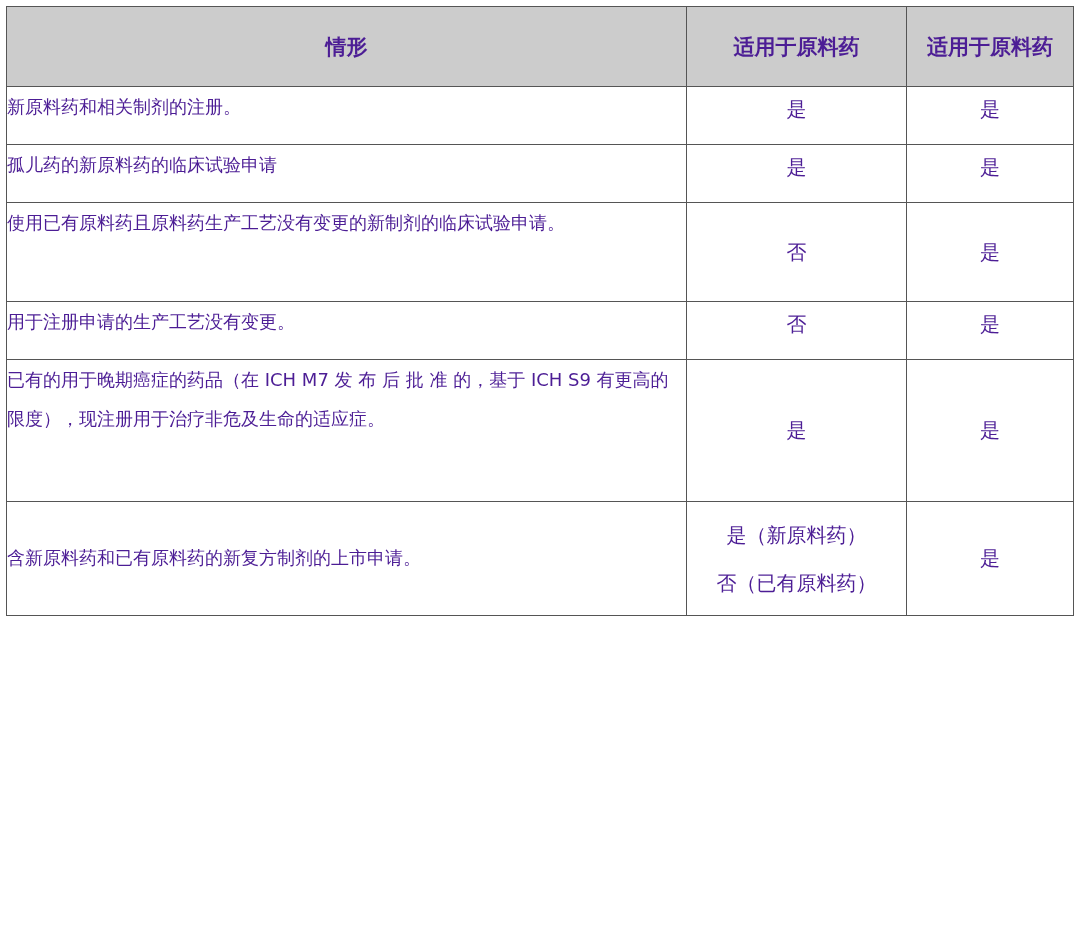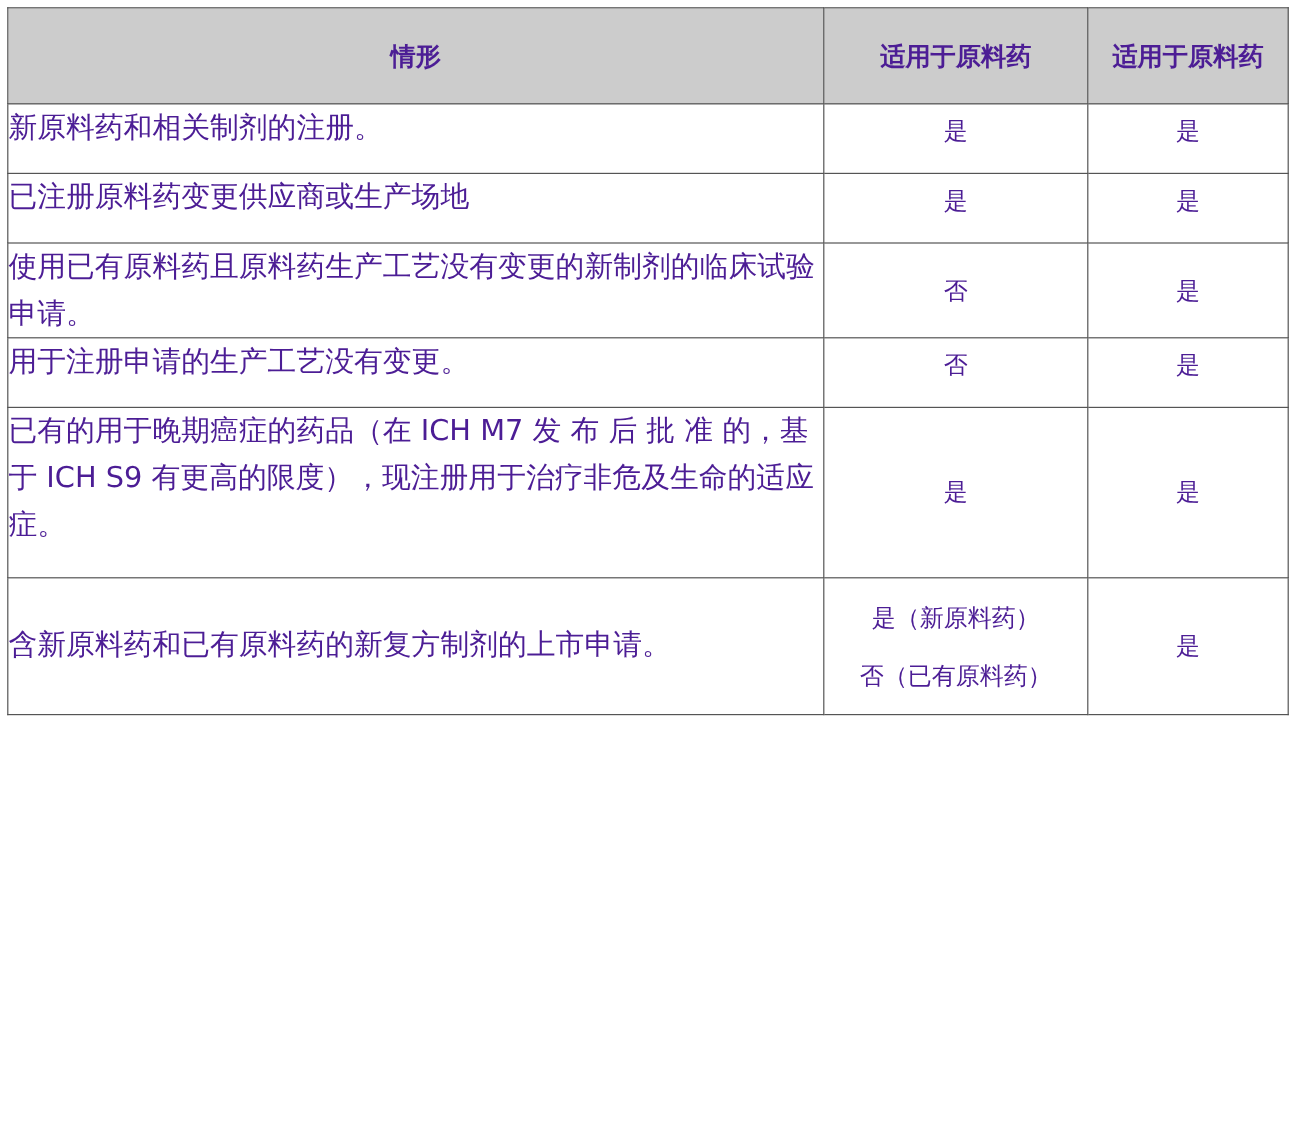--- a/index.html
+++ b/index.html
@@ -19,21 +19,21 @@
   }
   th {
     background: #cccccc;
     font-weight: bold;
     font-size: 21px;
     height: 79px;
     text-align: center;
     vertical-align: middle;
   }
   td.cond {
-    font-size: 24px;
+    font-size: 18px;
     line-height: 39px;
     padding: 3px 10px 14px 10px;
     vertical-align: top;
     text-align: left;
   }
   td.val {
     font-size: 20px;
     text-align: center;
     vertical-align: middle;
   }
@@ -56,25 +56,25 @@
       <th>适用于原料药</th>
     </tr>
   </thead>
   <tbody>
     <tr style="height:58px">
       <td class="cond">新原料药和相关制剂的注册。</td>
       <td class="val top">是</td>
       <td class="val top">是</td>
     </tr>
     <tr style="height:58px">
-      <td class="cond">已注册原料药变更供应商或生产场地</td>
+      <td class="cond">孤儿药的新原料药的临床试验申请</td>
       <td class="val top">是</td>
       <td class="val top">是</td>
     </tr>
-    <tr style="height:74px">
+    <tr style="height:99px">
       <td class="cond">使用已有原料药且原料药生产工艺没有变更的新制剂的临床试验申请。</td>
       <td class="val">否</td>
       <td class="val">是</td>
     </tr>
     <tr style="height:58px">
       <td class="cond">用于注册申请的生产工艺没有变更。</td>
       <td class="val top">否</td>
       <td class="val top">是</td>
     </tr>
     <tr style="height:142px">

